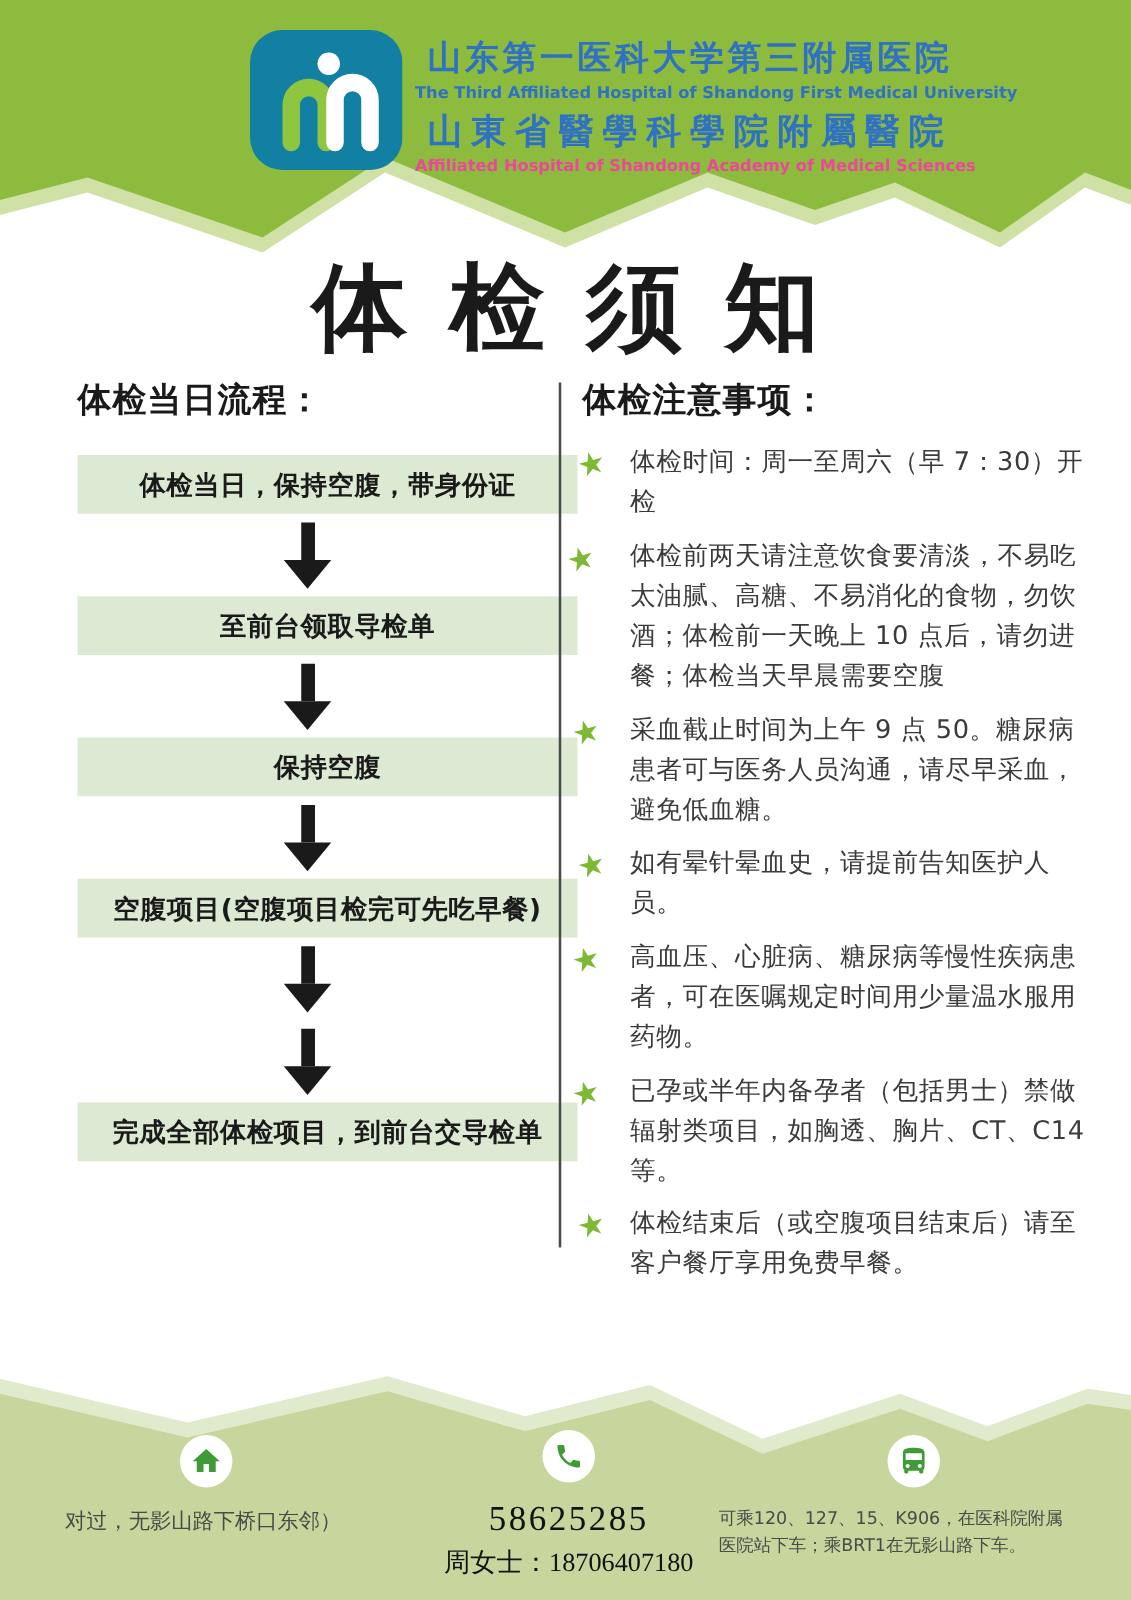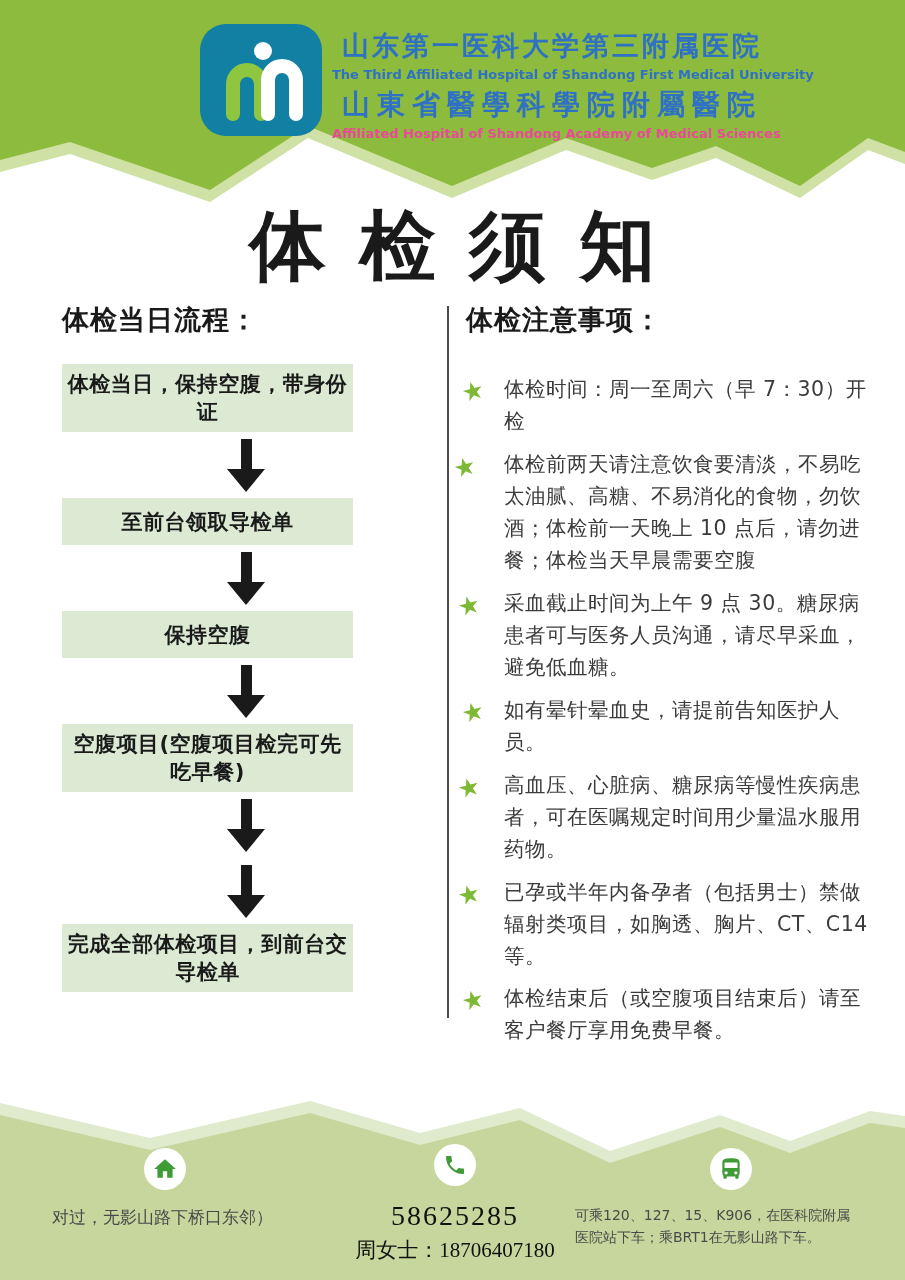--- a/index.html
+++ b/index.html
@@ -23,31 +23,31 @@
   .main-title {
     position:absolute; top:196px; left:0; width:905px; text-align:center;
     font-size:76px; font-weight:bold; color:#1a1a1a; letter-spacing:34px; text-indent:34px;
   }
 
   
   .content { position:absolute; top:302px; left:62px; width:810px; display:flex; }
   .flow-col { width:368px; flex:none; }
   .flow-heading { font-size:27px; font-weight:bold; color:#1a1a1a; margin-bottom:26px; letter-spacing:1px; }
   .flow-box {
-    background:#dcead3; width:291px; min-height:47px; display:flex; align-items:center; justify-content:center;
+    background:#dcead3; width:400px; min-height:47px; display:flex; align-items:center; justify-content:center;
     font-size:21px; font-weight:bold; color:#1a1a1a; text-align:center; padding:6px 2px; letter-spacing:0.5px;
   }
   .arrow-wrap { height:66px; display:flex; flex-direction:column; align-items:center; justify-content:center; }
   .arrow-stem { width:11px; height:30px; background:#1a1a1a; }
   .arrow-head { width:0; height:0; border-left:19px solid transparent; border-right:19px solid transparent; border-top:23px solid #1a1a1a; }
 
   .divider { width:2px; background:#4a4a4a; margin:4px 17px 40px 17px; }
 
   .notes-col { width:404px; flex:none; }
-  .notes-heading { font-size:27px; font-weight:bold; color:#1a1a1a; margin-bottom:36px; letter-spacing:1px; }
+  .notes-heading { font-size:27px; font-weight:bold; color:#1a1a1a; margin-bottom:16px; letter-spacing:1px; }
   .note-item { display:flex; margin-bottom:11px; }
   .note-star { width:38px; flex:none; color:#7db934; font-size:25px; line-height:30px; transform:rotate(-15deg); }
   .note-text { flex:1; font-size:20.5px; line-height:1.56; color:#3b3b3b; letter-spacing:0.5px; }
 
   
   .footer-zigzag { position:absolute; top:1095px; left:0; width:905px; height:185px; }
   .footer-col { position:absolute; color:#4a4a4a; }
   .icon-circle { width:42px; height:42px; border-radius:50%; background:#fff; display:flex; align-items:center; justify-content:center; margin:0 auto 14px auto; }
   .fc-address { top:1148px; left:30px; width:270px; text-align:center; }
   .fc-address .ft-line { font-size:17px; line-height:1.55; text-align:left; padding-left:22px; }
@@ -128,21 +128,21 @@
       <div class="note-item">
         <span class="note-star">★</span>
         <span class="note-text">体检时间：周一至周六（早 7：30）开检</span>
       </div>
       <div class="note-item">
         <span class="note-star">★</span>
         <span class="note-text">体检前两天请注意饮食要清淡，不易吃太油腻、高糖、不易消化的食物，勿饮酒；体检前一天晚上 10 点后，请勿进餐；体检当天早晨需要空腹</span>
       </div>
       <div class="note-item">
         <span class="note-star">★</span>
-        <span class="note-text">采血截止时间为上午 9 点 30。糖尿病患者可与医务人员沟通，请尽早采血，避免低血糖。</span>
+        <span class="note-text">采血截止时间为上午 9 点 50。糖尿病患者可与医务人员沟通，请尽早采血，避免低血糖。</span>
       </div>
       <div class="note-item">
         <span class="note-star">★</span>
         <span class="note-text">如有晕针晕血史，请提前告知医护人员。</span>
       </div>
       <div class="note-item">
         <span class="note-star">★</span>
         <span class="note-text">高血压、心脏病、糖尿病等慢性疾病患者，可在医嘱规定时间用少量温水服用药物。</span>
       </div>
       <div class="note-item">

